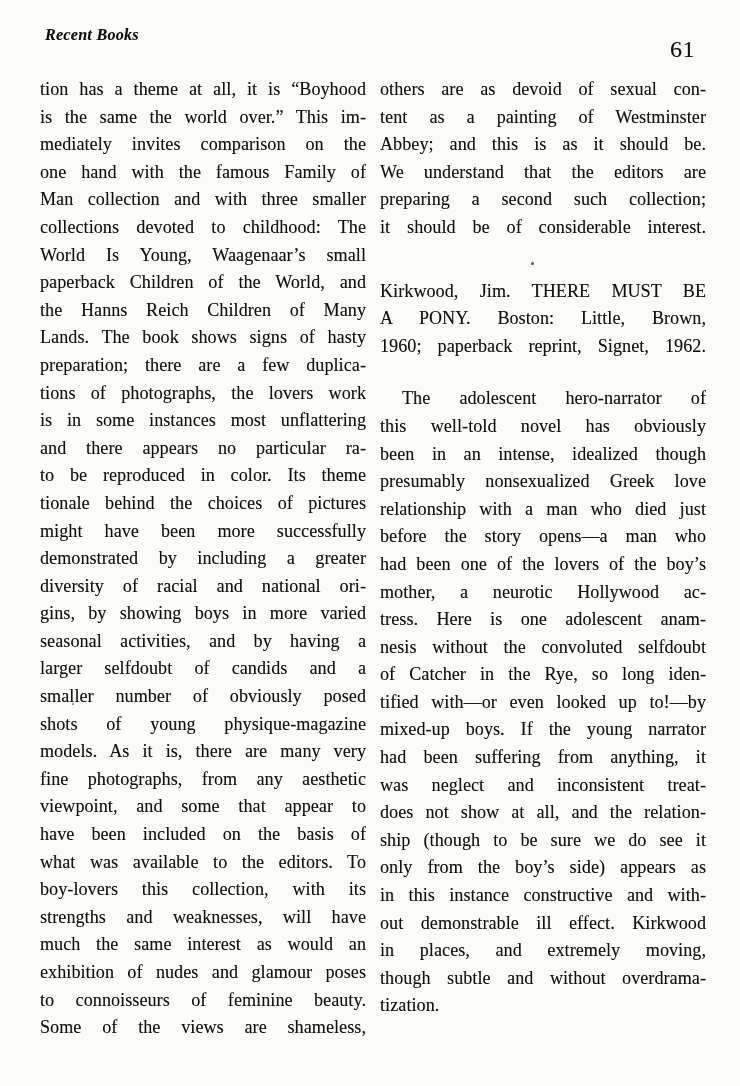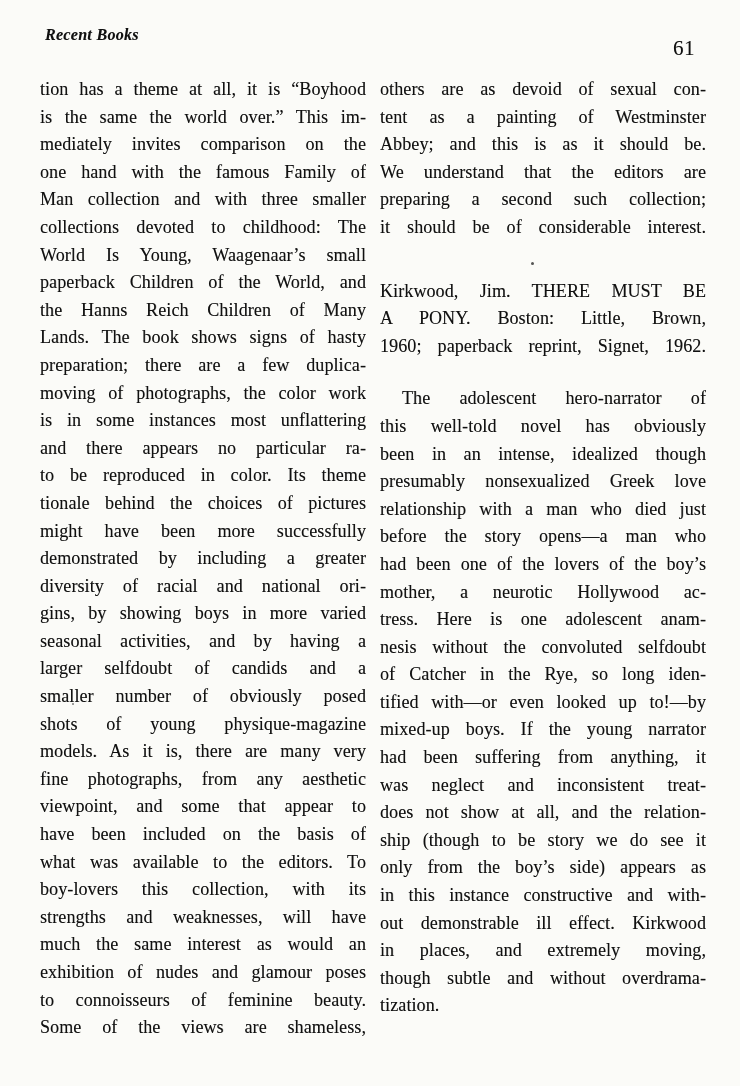--- a/index.html
+++ b/index.html
@@ -17,21 +17,21 @@
     background: #fbfbf8;
     text-shadow: 0.3px 0.3px 0 rgba(0,0,0,0.35);
   }
   .running-head {
     position: absolute; left: 45px; top: 26px;
     font-size: 16px; font-weight: bold; font-style: italic;
     letter-spacing: 0.3px;
   }
   .page-num {
     position: absolute; top: 36px; right: 45px;
-    font-size: 21px; letter-spacing: 0.5px;
+    font-size: 24px; letter-spacing: 0.5px;
   }
   .columns {
     position: absolute; top: 76px; left: 40px;
     display: flex; gap: 14px;
   }
   .col { width: 326px; }
   .block { margin: 0; }
   .block + .block { margin-top: 36px; }
   .block + .block.indent-first { margin-top: 25px; }
   .line {
@@ -68,21 +68,21 @@
           <div class="line"><span>is the same the world over.” This im-</span></div>
           <div class="line"><span>mediately invites comparison on the</span></div>
           <div class="line"><span>one hand with the famous </span><span class="it">Family of</span></div>
           <div class="line"><span class="it">Man</span><span> collection and with three smaller</span></div>
           <div class="line"><span>collections devoted to childhood: </span><span class="it">The</span></div>
           <div class="line"><span class="it">World Is Young,</span><span> Waagenaar’s small</span></div>
           <div class="line"><span>paperback </span><span class="it">Children of the World</span><span>, and</span></div>
           <div class="line"><span>the Hanns Reich </span><span class="it">Children of Many</span></div>
           <div class="line"><span class="it">Lands</span><span>. The book shows signs of hasty</span></div>
           <div class="line"><span>preparation; there are a few duplica-</span></div>
-          <div class="line"><span>moving of photographs, the color work</span></div>
+          <div class="line"><span>tions of photographs, the lovers work</span></div>
           <div class="line"><span>is in some instances most unflattering</span></div>
           <div class="line"><span>and there appears no particular ra-</span></div>
           <div class="line"><span>to be reproduced in color. Its theme</span></div>
           <div class="line"><span>tionale behind the choices of pictures</span></div>
           <div class="line"><span>might have been more successfully</span></div>
           <div class="line"><span>demonstrated by including a greater</span></div>
           <div class="line"><span>diversity of racial and national ori-</span></div>
           <div class="line"><span>gins, by showing boys in more varied</span></div>
           <div class="line"><span>seasonal activities, and by having a</span></div>
           <div class="line"><span>larger selfdoubt of candids and a</span></div>
@@ -125,21 +125,21 @@
           <div class="line"><span>had been one of the lovers of the boy’s</span></div>
           <div class="line"><span>mother, a neurotic Hollywood ac-</span></div>
           <div class="line"><span>tress. Here is one adolescent anam-</span></div>
           <div class="line"><span>nesis without the convoluted selfdoubt</span></div>
           <div class="line"><span>of </span><span class="it">Catcher in the Rye</span><span>, so long iden-</span></div>
           <div class="line"><span>tified with—or even looked up to!—by</span></div>
           <div class="line"><span>mixed-up boys. If the young narrator</span></div>
           <div class="line"><span>had been suffering from anything, it</span></div>
           <div class="line"><span>was neglect and inconsistent treat-</span></div>
           <div class="line"><span>does not show at all, and the relation-</span></div>
-          <div class="line"><span>ship (though to be story we do see it</span></div>
+          <div class="line"><span>ship (though to be sure we do see it</span></div>
           <div class="line"><span>only from the boy’s side) appears as</span></div>
           <div class="line"><span>in this instance constructive and with-</span></div>
           <div class="line"><span>out demonstrable ill effect. Kirkwood</span></div>
           <div class="line"><span>in places, and extremely moving,</span></div>
           <div class="line"><span>though subtle and without overdrama-</span></div>
           <div class="line flush"><span>tization.</span></div>
         </div>
       </div>
   </div>
 

